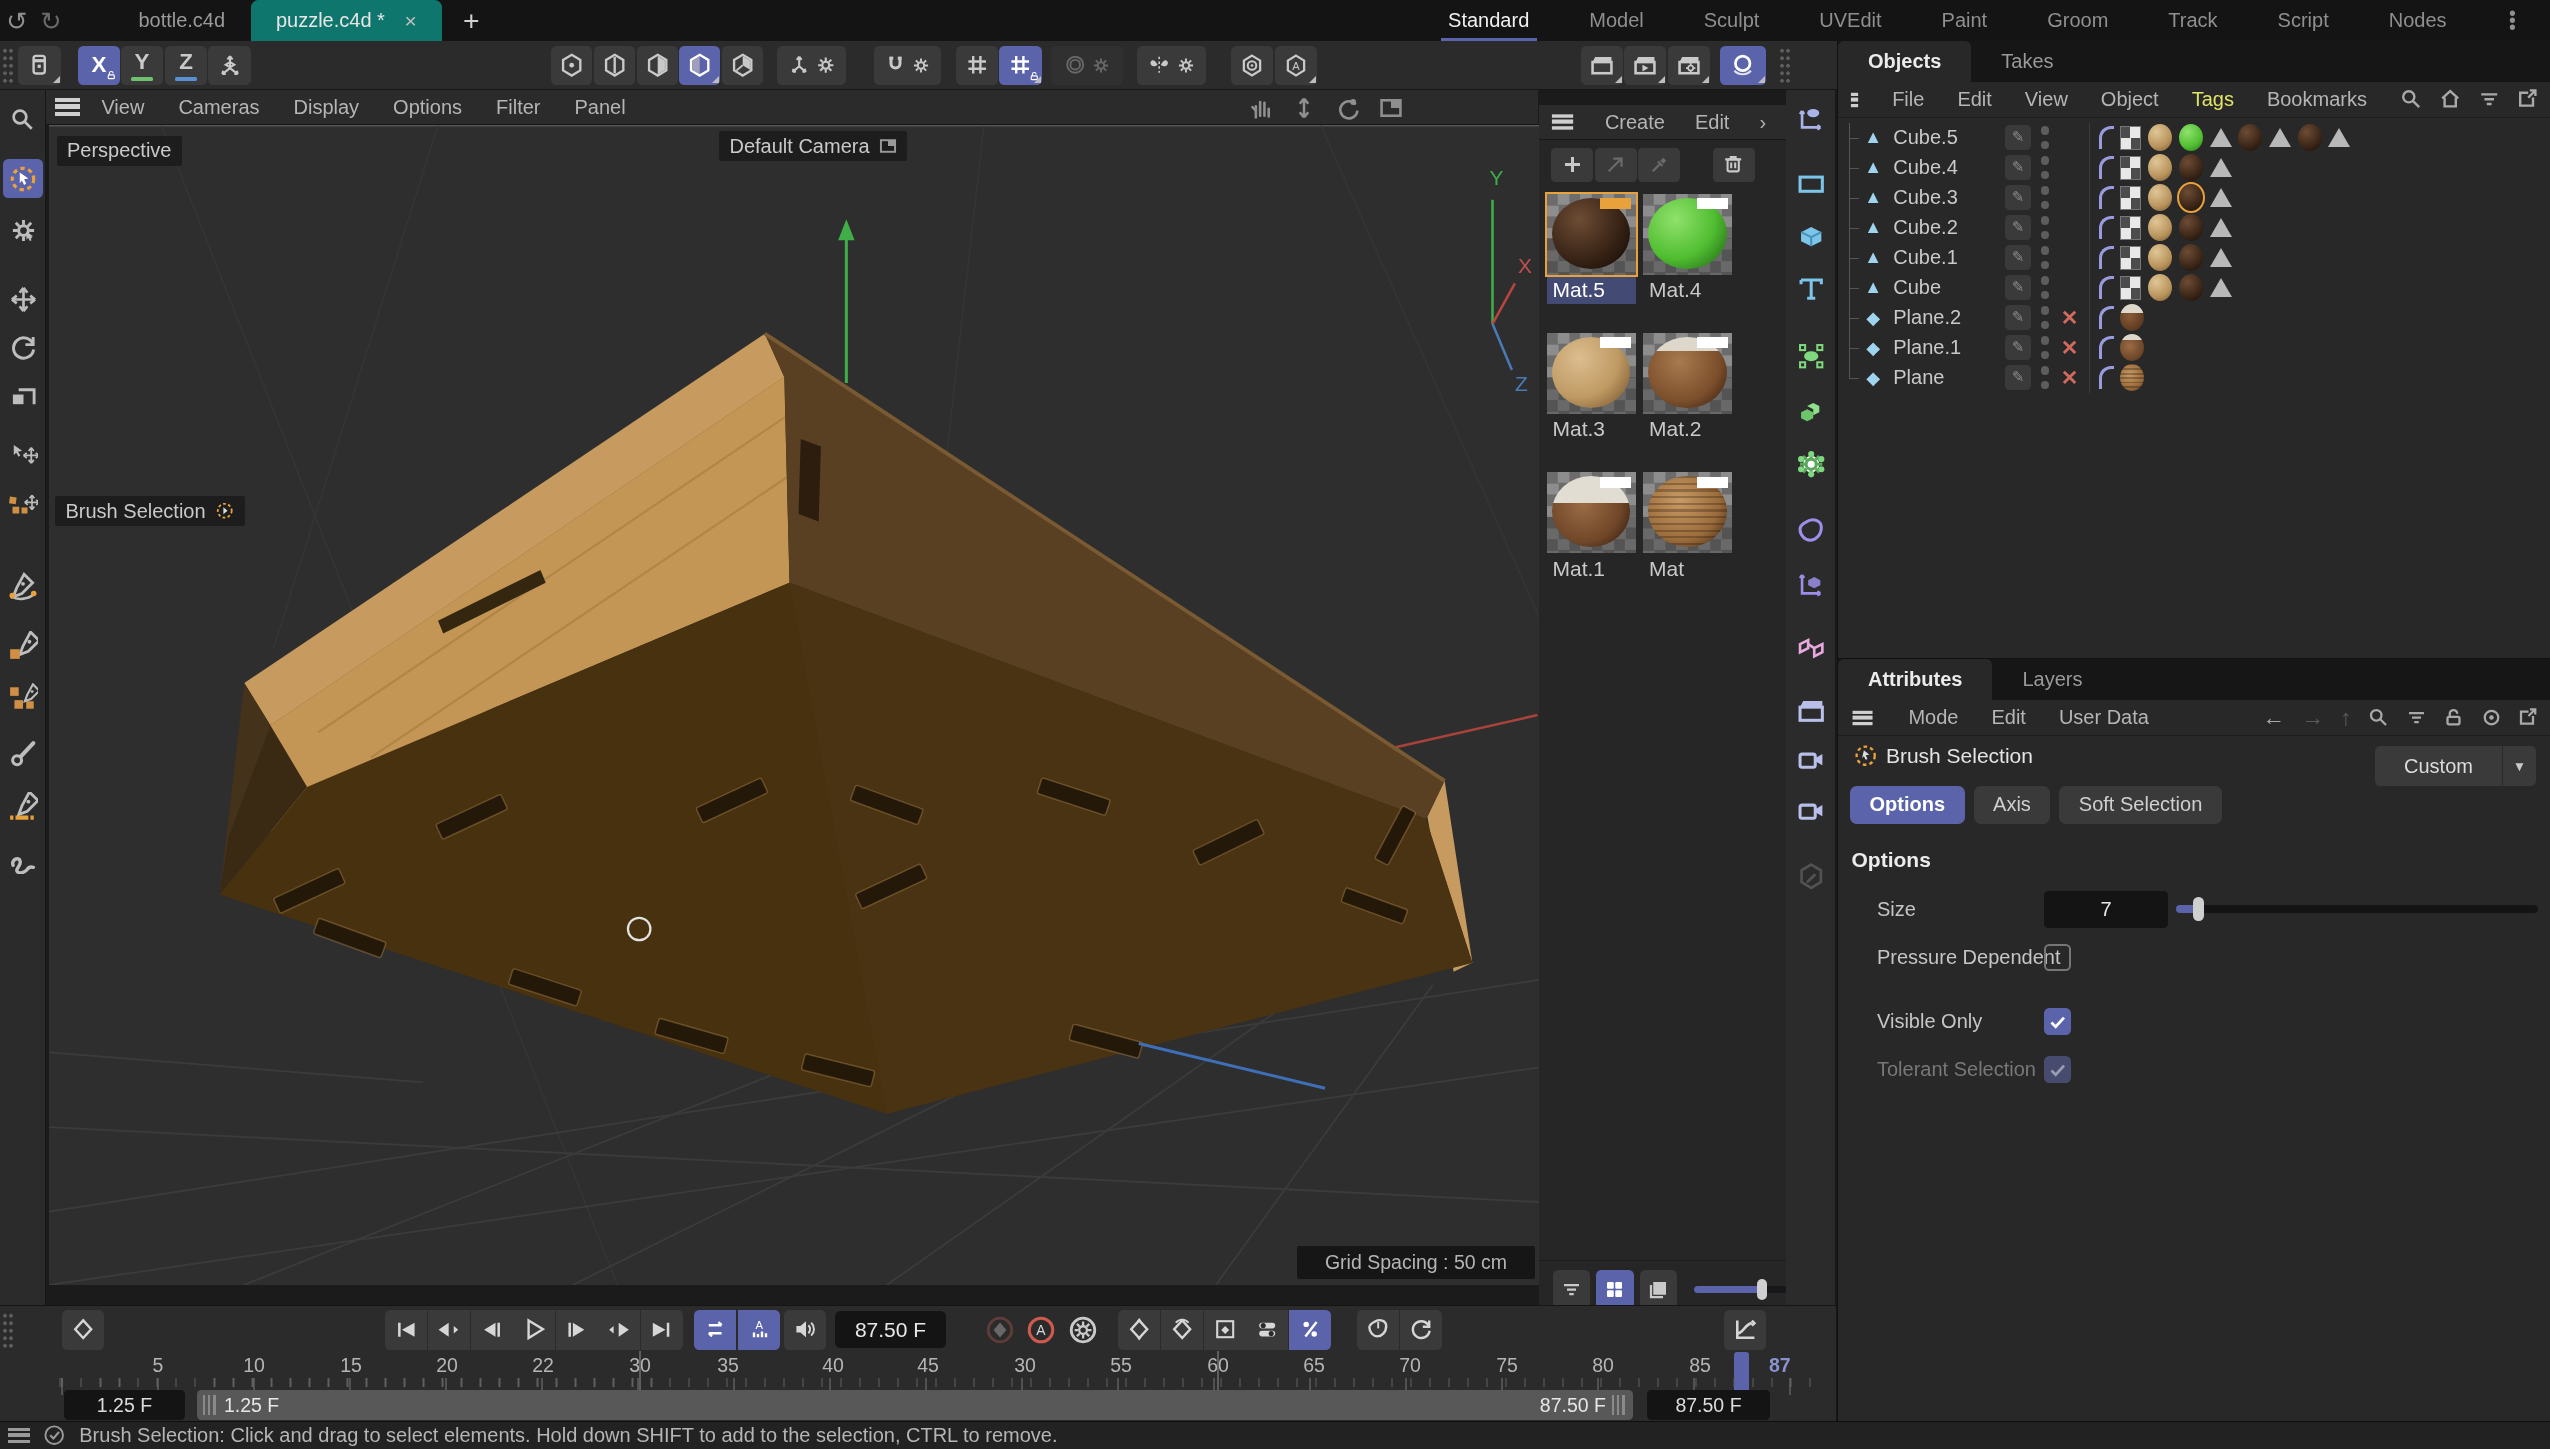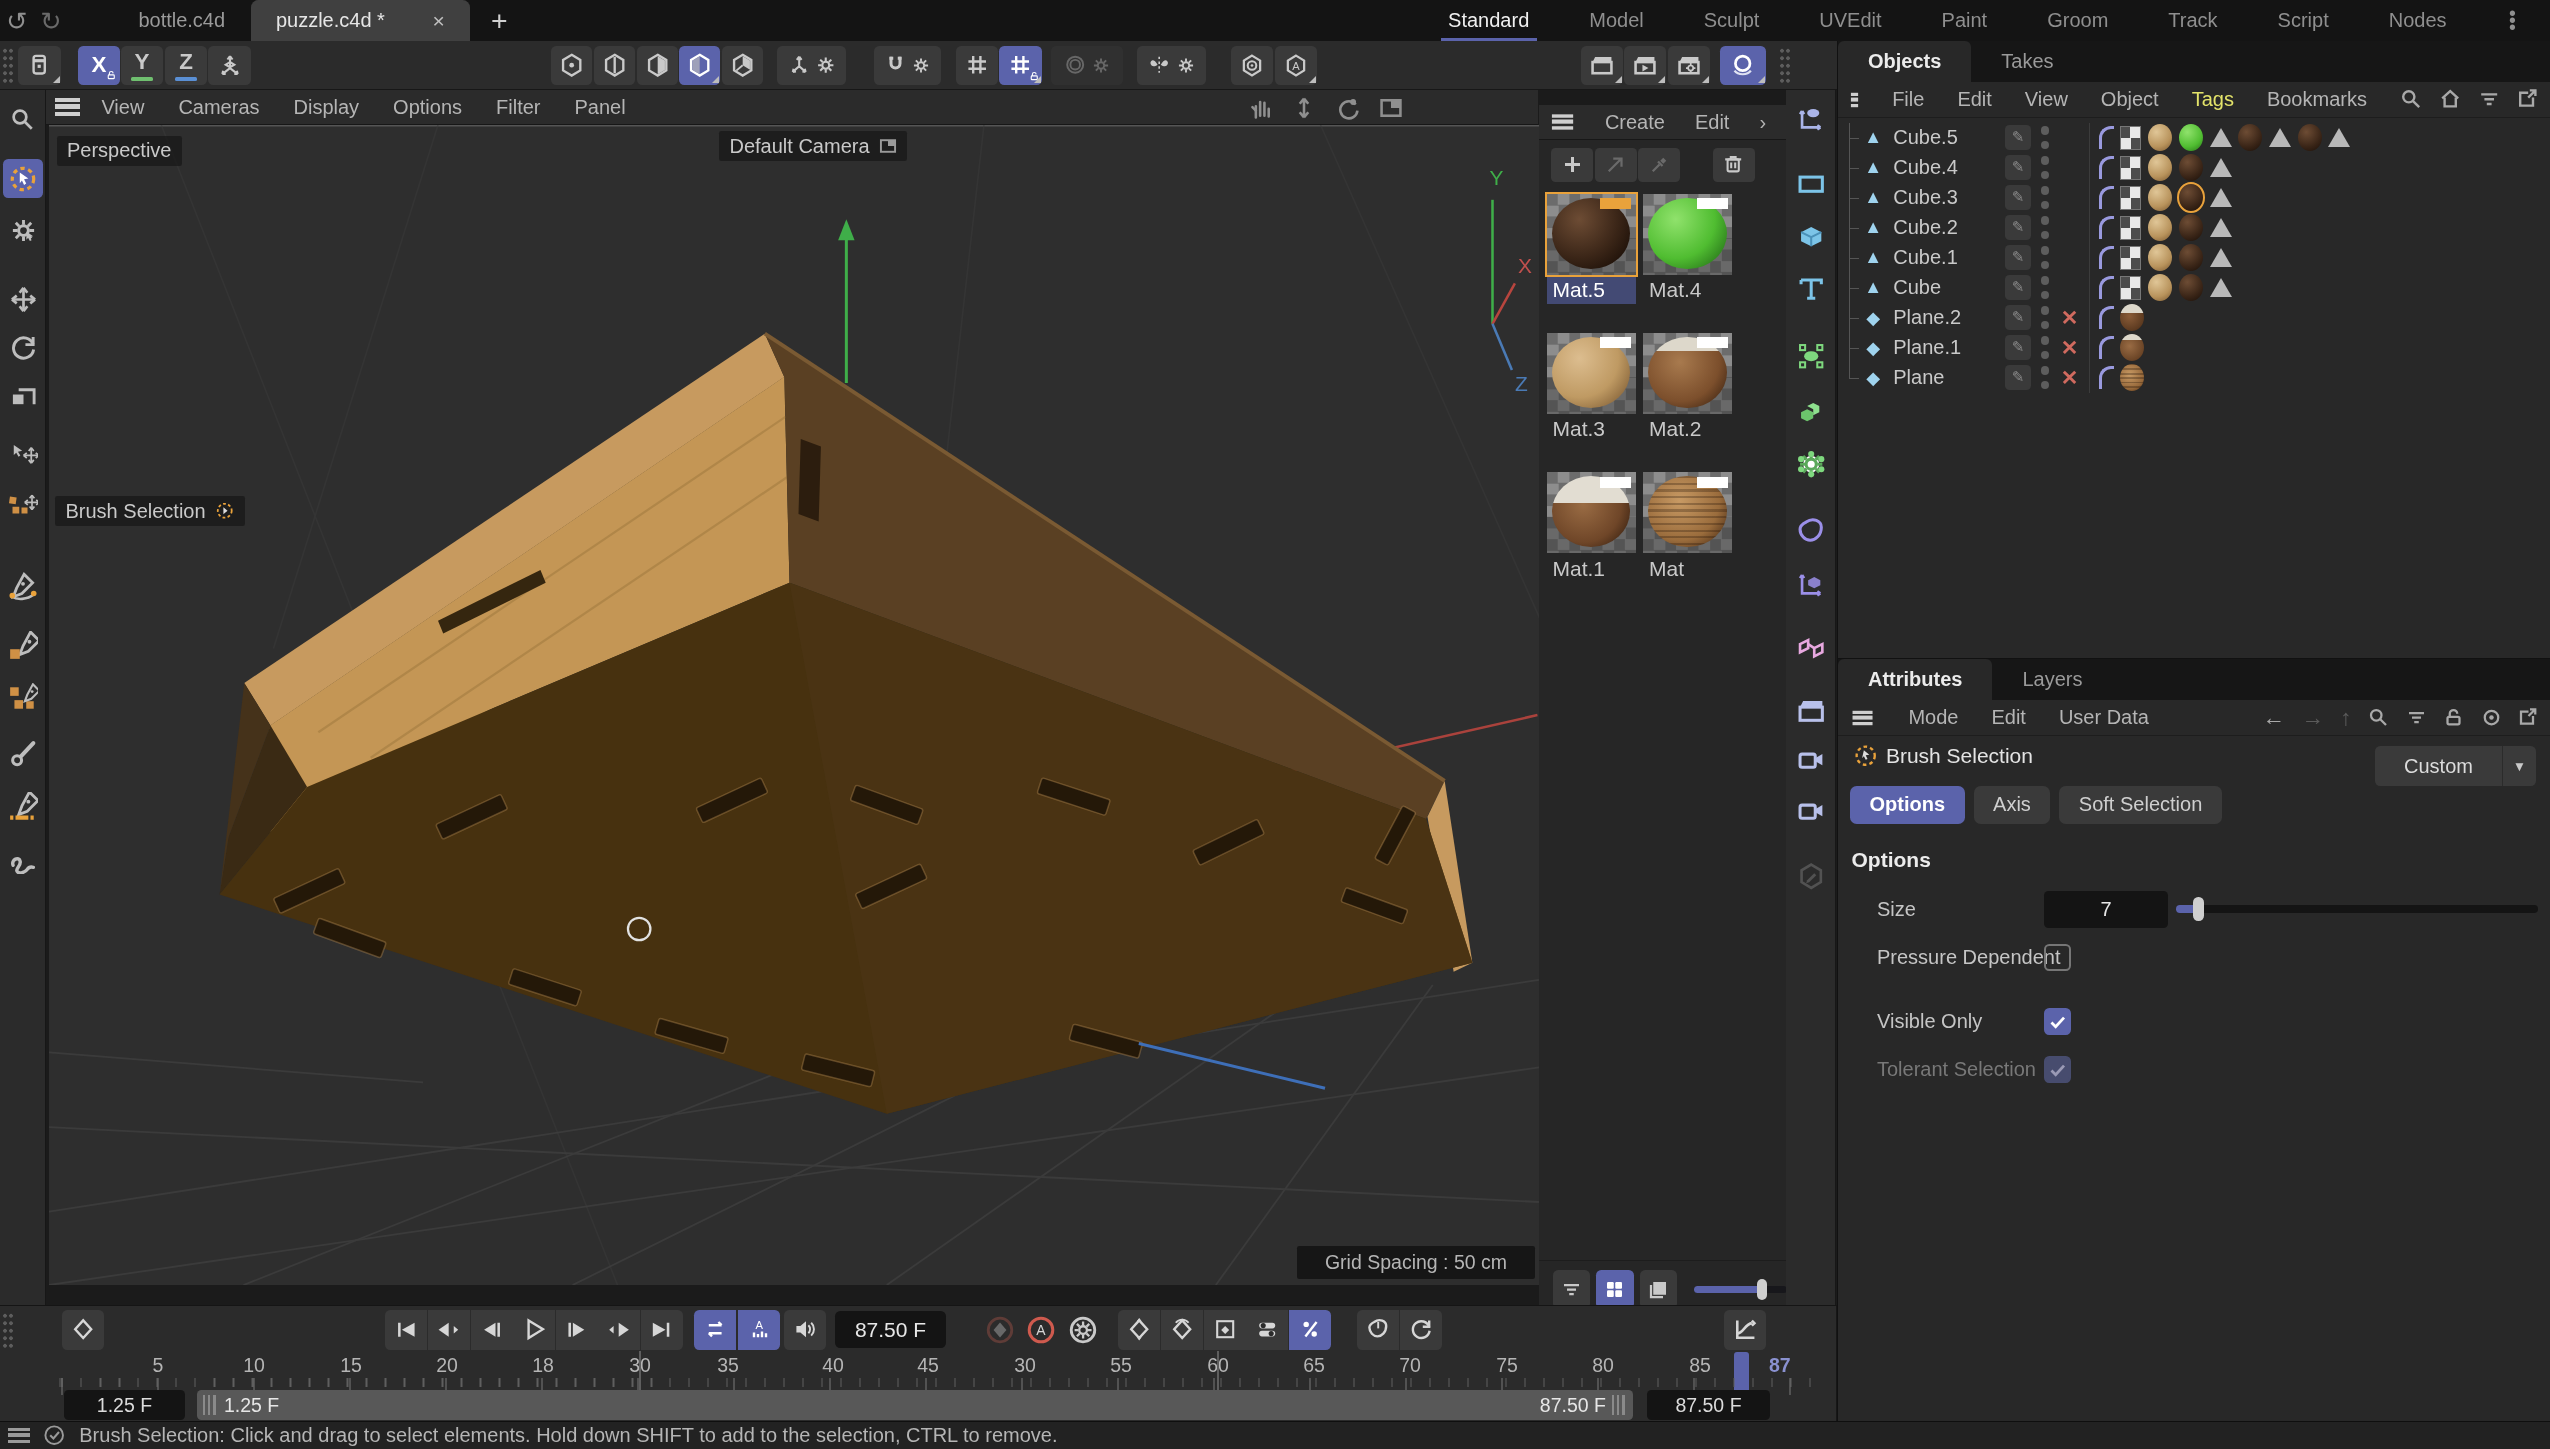--- a/index.html
+++ b/index.html
@@ -5,21 +5,21 @@
   * { margin:0; padding:0; box-sizing:border-box; }
   html,body { width:2550px; height:1449px; overflow:hidden; background:#1b1b1b;
     font-family:"Liberation Sans", sans-serif; color:#b9b9b9; -webkit-font-smoothing:antialiased; }
   .abs { position:absolute; }
   svg.ic { display:block; }
 
   
   #tabbar { position:absolute; left:0; top:0; width:2550px; height:41px; background:#141414; display:flex; align-items:center; }
   .histbtn { width:34px; height:34px; display:flex; align-items:center; justify-content:center; color:#8f8f8f; font-size:25.4px; }
   .doc-tab { height:41px; display:flex; align-items:center; padding:0 25.4px; color:#9a9a9a; font-size:20px; }
-  .doc-tab.active { background:#404040; color:#e6e6e6; border-radius:7.5px 7.5px 0 0;gap:28px; }
+  .doc-tab.active { background:#0f766e; color:#e6e6e6; border-radius:7.5px 7.5px 0 0; }
   .tab-close { margin-left:19.5px; color:#c0c0c0; font-size:21px; }
   .tab-add { color:#d0d0d0; font-size:28.4px; margin-left:21px; }
   #layout-menus { position:absolute; right:30px; top:0; height:41px; display:flex; align-items:center; gap:57px; }
   .lay { color:#8f8f8f; font-size:20px; position:relative; padding:6px 1.5px; }
   .lay.active { color:#f0f0f0; }
   .lay.active::after { content:""; position:absolute; left:-6px; right:-6px; bottom:-4.5px; height:4.5px; background:#5b63ab; }
   .vdots { color:#8f8f8f; font-size:19.5px; letter-spacing:0; line-height:6.7px; text-align:center; width:15px; }
 
   
   #main-toolbar { position:absolute; left:0; top:41px; width:2550px; height:49px; background:#2b2b2b; border-bottom:0.7px solid #171717; }
@@ -1402,21 +1402,21 @@
   <div class="trbtn rnd" style="left:1724px">
       <svg class="ic" width="24" height="24" viewBox="0 0 28 28">
         <use href="#s-curve"></use>
       </svg>
     </div>
 
   <span class="ruler-label" style="left:158px">5</span>
   <span class="ruler-label" style="left:254px">10</span>
   <span class="ruler-label" style="left:351px">15</span>
   <span class="ruler-label" style="left:447px">20</span>
-  <span class="ruler-label" style="left:543px">18</span>
+  <span class="ruler-label" style="left:543px">22</span>
   <span class="ruler-label" style="left:640px">30</span>
   <span class="ruler-label" style="left:728px">35</span>
   <span class="ruler-label" style="left:833px">40</span>
   <span class="ruler-label" style="left:928px">45</span>
   <span class="ruler-label" style="left:1025px">30</span>
   <span class="ruler-label" style="left:1121px">55</span>
   <span class="ruler-label" style="left:1218px">60</span>
   <span class="ruler-label" style="left:1314px">65</span>
   <span class="ruler-label" style="left:1410px">70</span>
   <span class="ruler-label" style="left:1507px">75</span>

